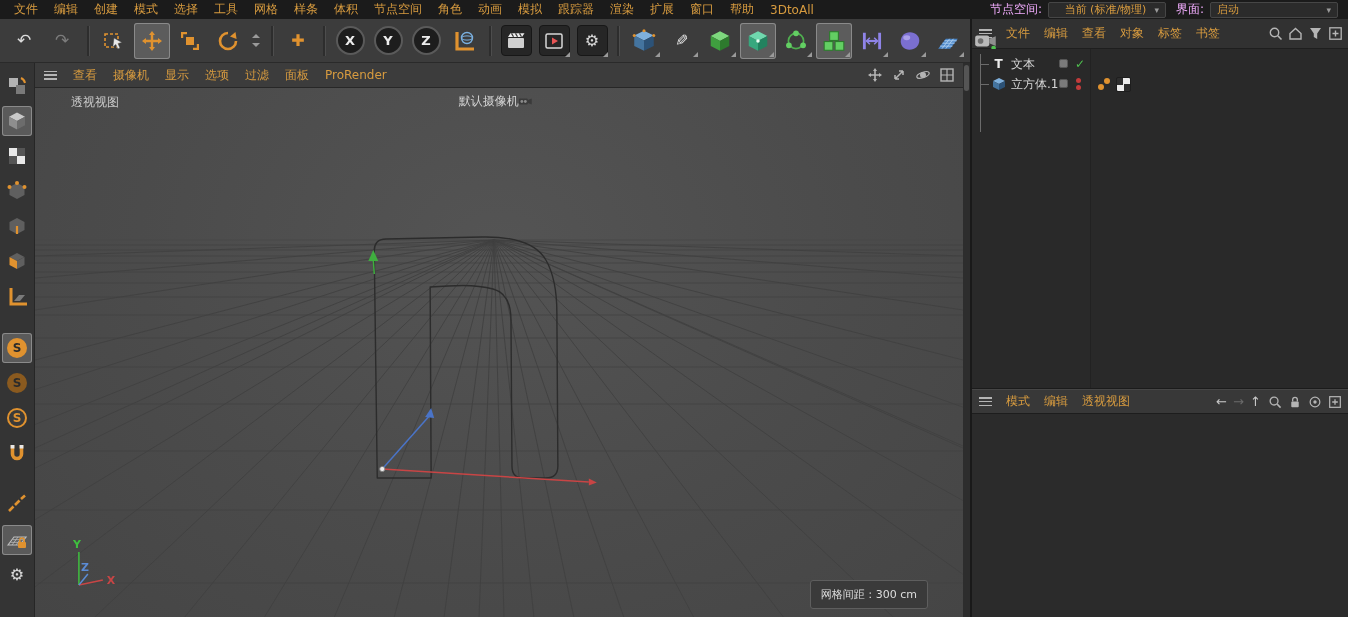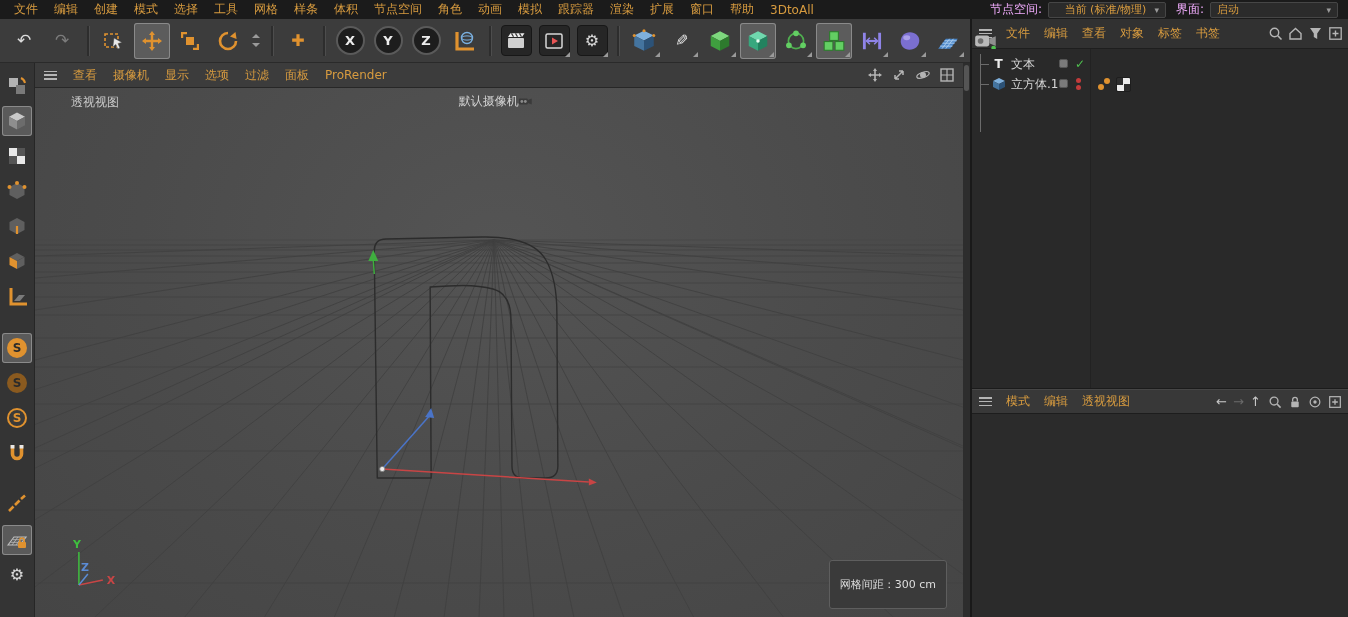--- a/index.html
+++ b/index.html
@@ -52,21 +52,21 @@
 
 
 .viewport{flex:1;display:flex;flex-direction:column;min-width:0;}
 .vp-menubar{height:25px;background:#3c3c3c;border-bottom:1px solid #272727;display:flex;align-items:center;gap:2px;padding:0 6px;flex:none;}
 .vp-menubar .mi{color:#d79b3f;padding:2px 7px;font-size:12px;white-space:nowrap;}
 .vnav{width:20px;height:20px;display:flex;align-items:center;justify-content:center;margin-left:2px;}
 .canvas{flex:1;position:relative;overflow:hidden;background:radial-gradient(ellipse at 50% 30%, #545454 0%, #4b4b4b 55%, #454545 100%);}
 .canvas svg.scene{position:absolute;inset:0;width:100%;height:100%;}
 .vp-label{position:absolute;top:6px;left:16px;color:#cacaca;font-size:12px;margin-left:20px;}
 .cam-label{position:absolute;top:5px;left:50%;transform:translateX(-55%);color:#d2d2d2;font-size:12px;display:flex;align-items:center;}
-.grid-badge{position:absolute;right:16px;bottom:8px;background:rgba(57,57,57,.92);border:1px solid #5e5e5e;border-radius:3px;padding:16px 10px;font-size:11px;color:#dedede;}
+.grid-badge{position:absolute;right:35px;bottom:8px;background:rgba(57,57,57,.92);border:1px solid #5e5e5e;border-radius:3px;padding:6px 10px;font-size:11px;color:#dedede;}
 .vscroll{width:7px;flex:none;background:#2d2d2d;position:relative;}
 .vscroll .thumb{position:absolute;top:2px;left:1px;width:5px;height:26px;background:#555;border-radius:3px;}
 
 
 .hamb{width:13px;height:9px;display:inline-flex;flex-direction:column;justify-content:space-between;margin:0 7px 0 3px;flex:none;}
 .hamb i{height:1.5px;background:#b5b5b5;display:block;}
 
 
 .om-header{height:30px;background:#313131;border-bottom:1px solid #1e1e1e;display:flex;align-items:center;padding:0 4px;flex:none;}
 .om-header .mi{color:#d79b3f;padding:2px 7px;font-size:12px;white-space:nowrap;}

